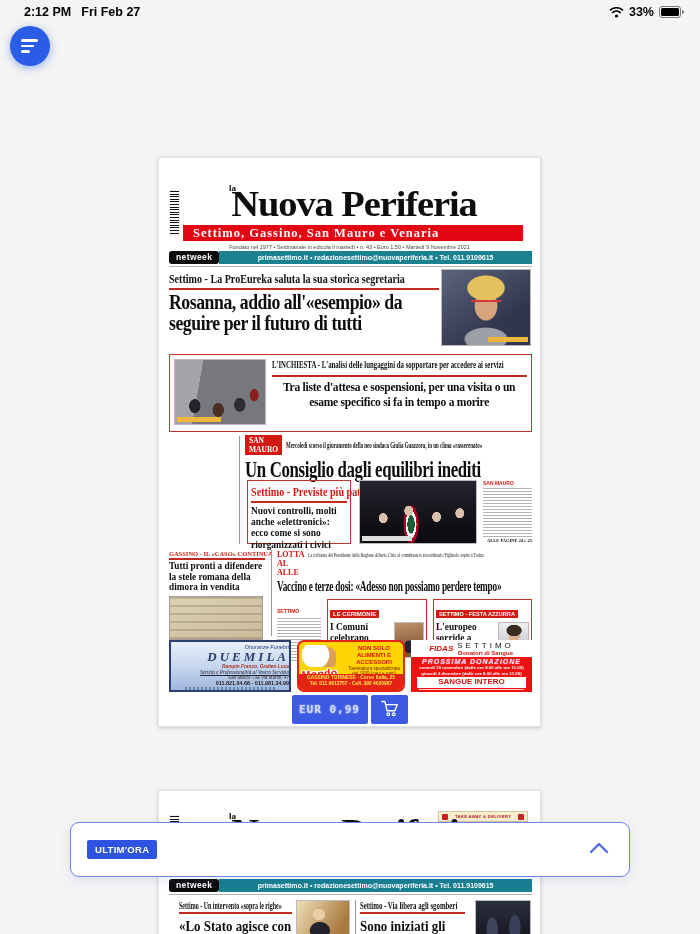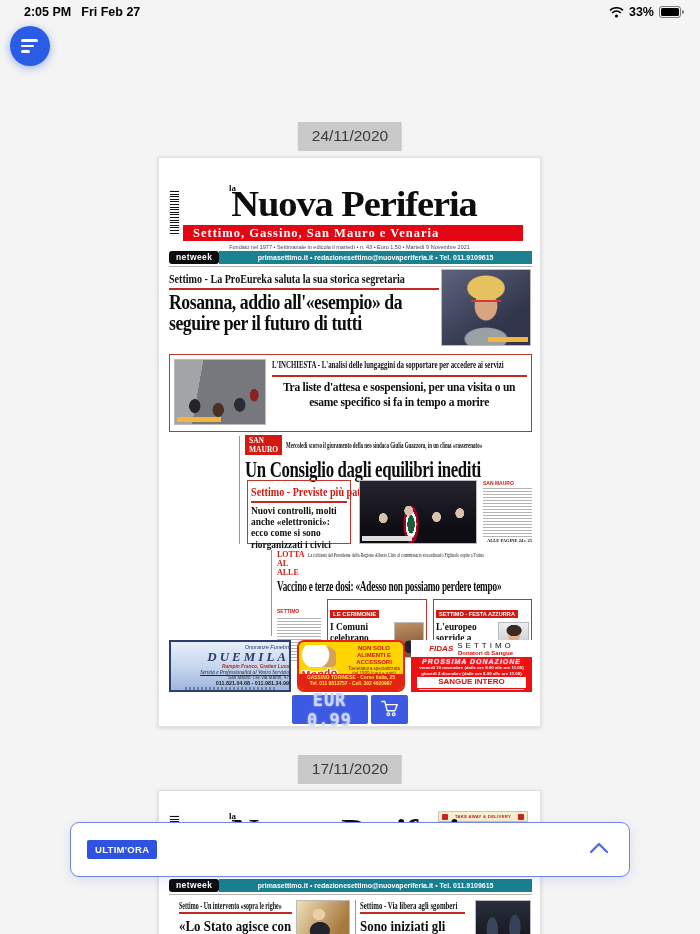--- a/index.html
+++ b/index.html
@@ -56,21 +56,21 @@
   .redlabel { color:#d21a12; font-weight:700; }
   .redbox-label { background:#d21a12; color:#fff; font-weight:700; display:inline-block; }
 
   .photo { position:absolute; border:1px solid #bbb; }
   .cap { position:absolute; background:#f2b63c; height:5px; }
 
   .buy-row { position:absolute; display:flex; gap:3px; }
   .buy-btn { background:#3c5ae2; border:none; height:29px; border-radius:2px; cursor:pointer;
     display:flex; align-items:center; justify-content:center; }
   .price-btn { width:76px; color:#cdd6ff; font-family:"DejaVu Sans Mono", monospace;
-    font-size:17px; font-weight:700; letter-spacing:1px; text-shadow:0 0 2px rgba(230,236,255,.9); filter:blur(.3px); }
+    font-size:11px; font-weight:700; letter-spacing:1px; text-shadow:0 0 2px rgba(230,236,255,.9); filter:blur(.3px); }
   .cart-btn { width:37px; }
 
   
   .ad { position:absolute; overflow:hidden; }
   .ad-duemila { background:linear-gradient(180deg,#e8effa 0%,#c3d4ee 55%,#9fb6dd 100%);
     border:2px solid #2e3e6e; text-align:right; color:#2c3a6b; }
   .ad-duemila .cat { font-size:5.5px; font-style:italic; margin-top:2px; }
   .ad-duemila .name { font-family:"Liberation Serif", serif; font-style:italic; font-weight:700;
     font-size:13px; letter-spacing:3px; line-height:1.05; }
   .ad-duemila .people { font-size:4.8px; font-style:italic; color:#a32; font-weight:700; }
@@ -152,21 +152,21 @@
   .takeaway .tw { color:#b22; font-weight:700; font-size:4.2px; letter-spacing:.3px; white-space:nowrap; }
   .vline { border-left:1px solid #999; }
 </style>
 </head>
 <body>
 
 <div class="screen">
 
   <div class="statusbar">
     <div class="sb-left">
-      <span>2:05 PM</span>
+      <span>2:12 PM</span>
       <span>Fri Feb 27</span>
     </div>
     <div class="sb-right">
       <span>
         <svg class="wifi-svg" width="15" height="11" viewBox="0 0 15 11">
           <path d="M1 3.4 A9.2 9.2 0 0 1 14 3.4" fill="none" stroke="#000" stroke-width="1.5"></path>
           <path d="M3.2 5.9 A6 6 0 0 1 11.8 5.9" fill="none" stroke="#000" stroke-width="1.5"></path>
           <circle cx="7.5" cy="9" r="1.6" fill="#000"></circle>
         </svg>
       </span>
@@ -178,21 +178,20 @@
           <path d="M23 4 v4 a2 2 0 0 0 0 -4z" fill="#000" fill-opacity=".5"></path>
         </svg>
       </span>
     </div>
   </div>
 
   <div class="menu-btn">
     <span style="display:contents"><i></i><i></i><i></i></span>
   </div>
 
-  <div class="date-badge" style="top:122px;">24/11/2020</div>
 
   <div class="card" style="top:157px; height:570px;">
 
     <div class="abs barcode" style="left:10px; top:32px; width:11px; height:46px;"></div>
     <div class="abs" style="left:26px; top:29px; width:338px; height:38px;">
       <span class="mast-la serif" style="left:44px; top:-4px;">la</span>
       <div class="mast-title serif" style="font-size:35px;">Nuova Periferia</div>
     </div>
     <div class="abs mast-strip serif" style="left:24px; top:67px; width:340px; height:16px;">Settimo, Gassino, San Mauro e Venaria</div>
     <div class="abs founded" style="left:0; top:86px; width:100%;">Fondato nel 1977 • Settimanale in edicola il martedì • n. 43 • Euro 1,50 • Martedì 9 Novembre 2021</div>
@@ -244,20 +243,27 @@
     </div>
     <div class="photo ph-council" style="left:200px; top:322px; width:118px; height:64px;">
       <div class="cap" style="left:2px; bottom:2px; width:50px; background:#ddd;"></div>
     </div>
     <div class="abs" style="left:324px; top:322px; width:49px;">
       <div class="redlabel" style="font-size:5px;">SAN MAURO</div>
       <div class="bars" style="height:50px; margin-top:2px;"></div>
       <div class="hl serif" style="font-size:4.5px; text-align:right;">ALLE PAGINE 24 e 25</div>
     </div>
 
+    <div class="abs" style="left:10px; top:392px; width:96px;">
+      <div class="redlabel serif redrule" style="font-size:6.8px; padding-bottom:1px;">
+        <span class="cx sx95">GASSINO - IL «CASO» CONTINUA</span>
+      </div>
+      <div class="hl serif" style="font-size:9.3px; line-height:1.15; margin-top:1px;">Tutti pronti a difendere la stele romana della dimora in vendita</div>
+      <div class="photo ph-stone" style="position:relative; display:block; margin-top:3px; width:94px; height:44px;"></div>
+    </div>
     <div class="abs vline" style="left:112px; top:392px; height:86px;"></div>
 
     <div class="abs" style="left:118px; top:392px; width:255px;">
       <div style="display:flex; align-items:baseline; gap:4px;">
         <span class="redlabel serif" style="font-size:8px;">LOTTA AL ALLE</span>
         <span class="kick serif cx sx62" style="font-size:6.5px; font-weight:400; color:#222;">La richiesta del Presidente della Regione Alberto Cirio al commissario straordinario Figliuolo ospite a Torino</span>
       </div>
       <div class="hl serif cx sx66" style="font-size:14px; letter-spacing:-.3px; margin-top:1px;">Vaccino e terze dosi: «Adesso non possiamo perdere tempo»</div>
 
       <div style="display:flex; gap:6px; margin-top:4px;">
@@ -331,21 +337,20 @@
           <svg width="19" height="17" viewBox="0 0 24 22">
             <path d="M2 2 h4 l3 12 h10 l3 -8 H7" fill="none" stroke="#fff" stroke-width="1.8" stroke-linejoin="round" stroke-linecap="round"></path>
             <circle cx="10.5" cy="18.5" r="1.8" fill="none" stroke="#fff" stroke-width="1.5"></circle>
             <circle cx="17.5" cy="18.5" r="1.8" fill="none" stroke="#fff" stroke-width="1.5"></circle>
           </svg>
         </span>
       </button>
     </div>
   </div>
 
-  <div class="date-badge" style="top:755px;">17/11/2020</div>
 
   <div class="card" style="top:790px; height:160px;">
     <div class="abs barcode" style="left:10px; top:24px; width:11px; height:46px;"></div>
     <div class="takeaway" style="right:12px; top:20px; width:90px; height:11px;">
       <span class="sq"></span>
       <span class="tw">TAKE AWAY &amp; DELIVERY</span>
       <span class="sq"></span>
     </div>
     <div class="abs" style="left:26px; top:24px; width:338px; height:38px;">
       <span class="mast-la serif" style="left:44px; top:-4px;">la</span>

